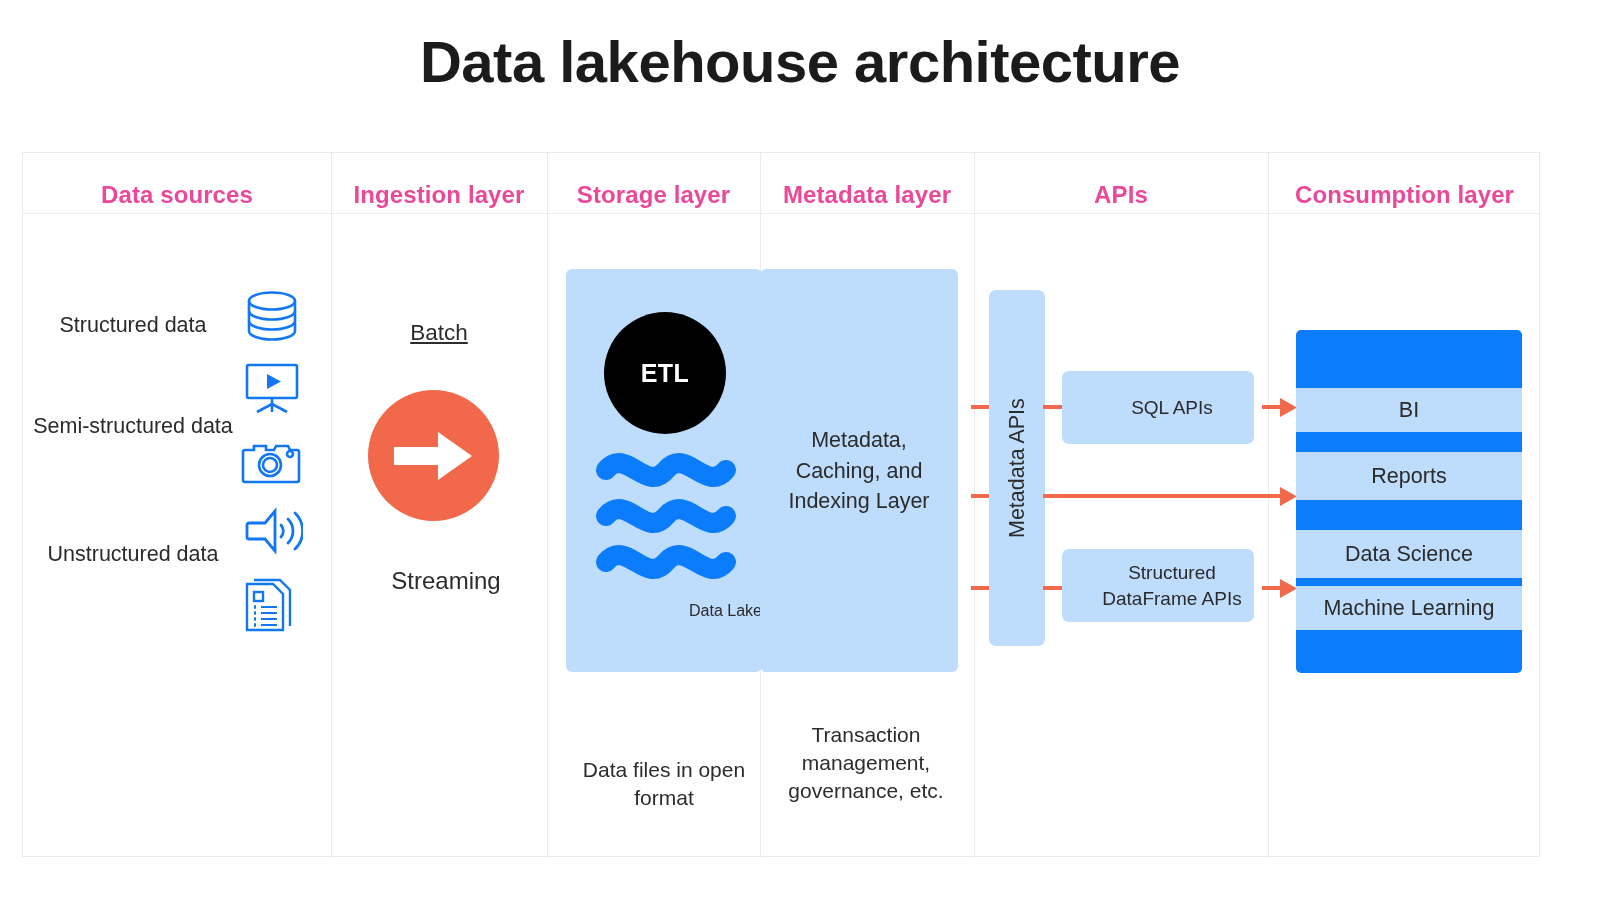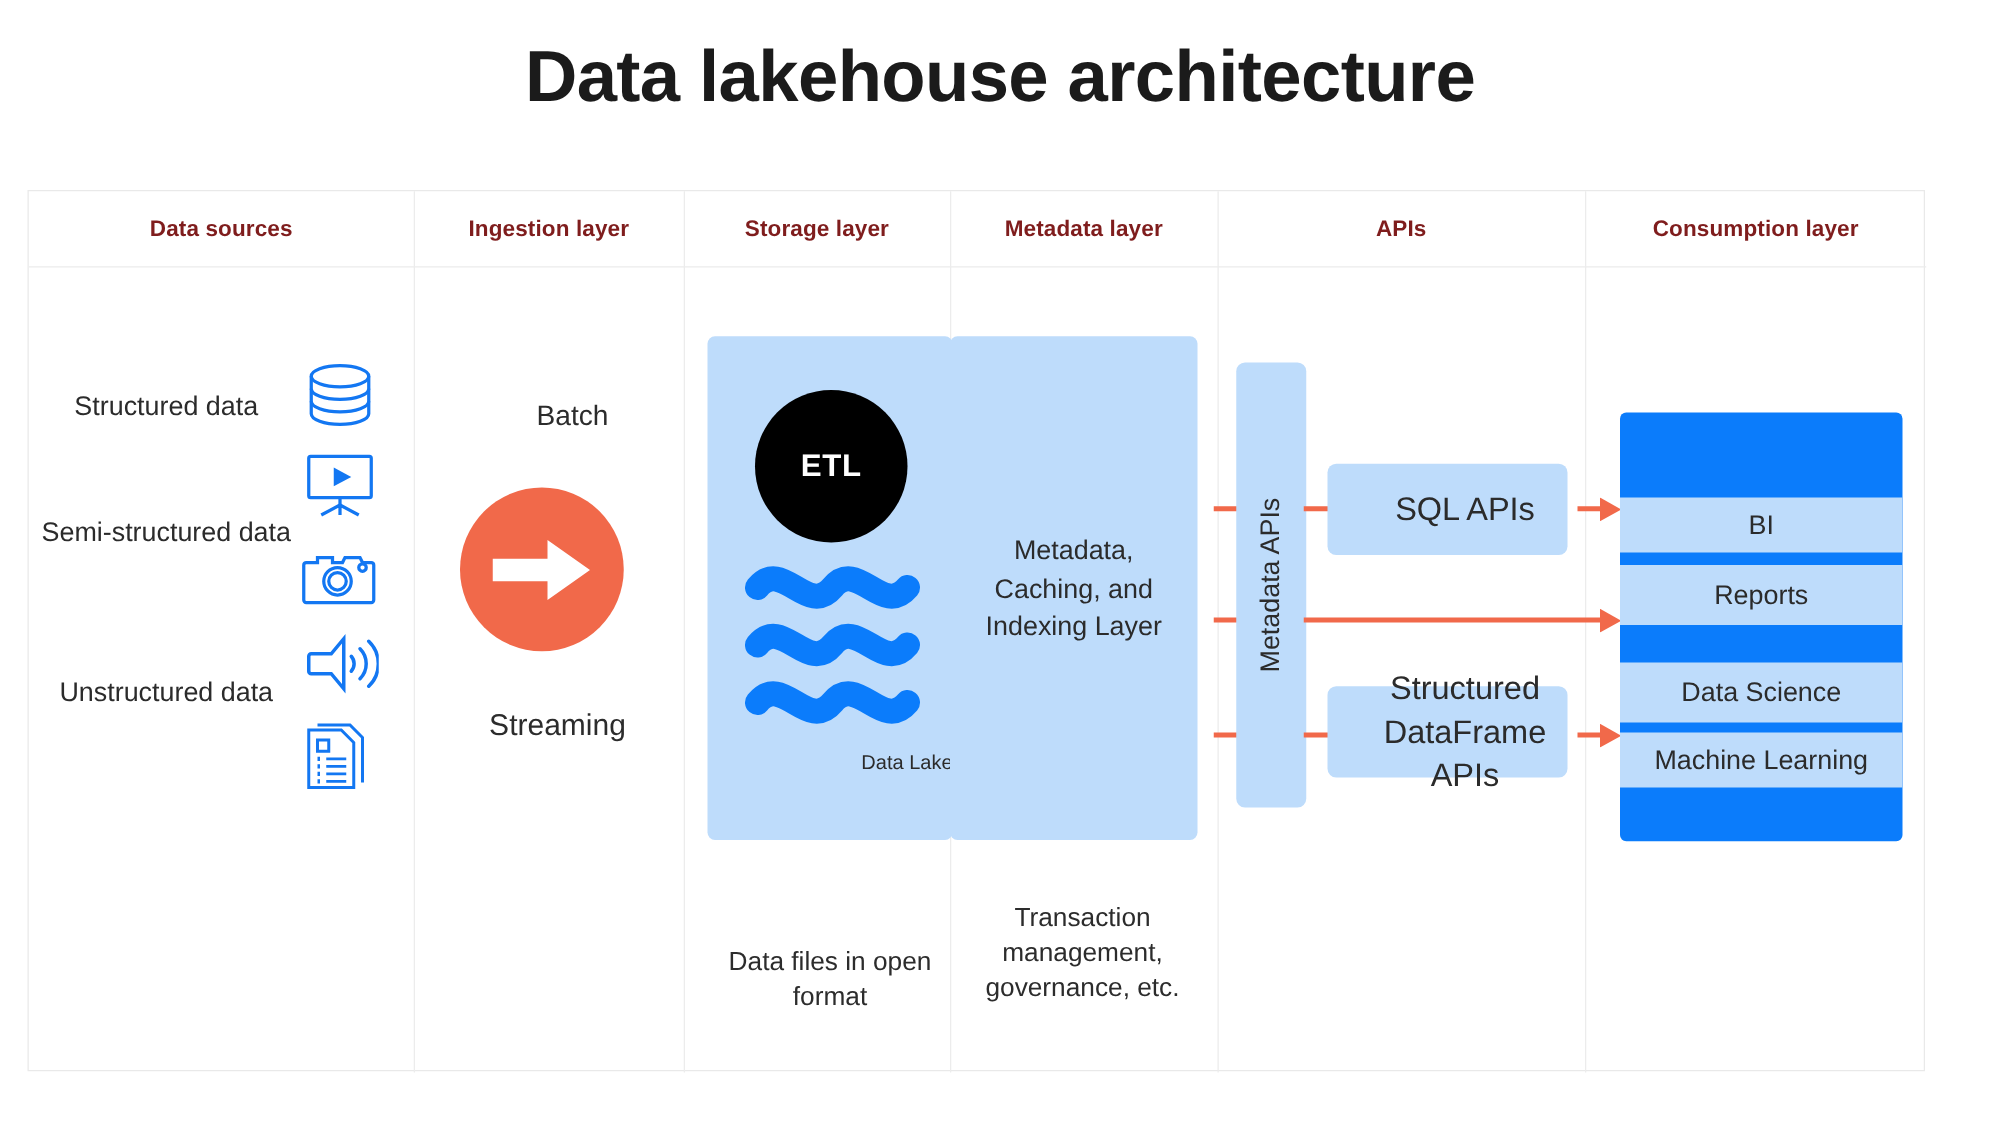--- a/index.html
+++ b/index.html
@@ -29,23 +29,23 @@
     left: 22px; top: 152px;
     width: 1518px; height: 705px;
     border: 1px solid #e9e9e9;
     background: transparent;
   }
   .vline { position: absolute; top: 0; width: 1px; height: 705px; background: #ececec; }
   .hline { position: absolute; left: 0; width: 1518px; height: 1px; background: #ececec; }
 
   .col-head {
     position: absolute;
-    top: 0; height: 60px;
-    display: flex; align-items: center; justify-content: center;
-    font-size: 18px; font-weight: 700; color: #7f1d1d;
+    top: 12px; height: 60px;
+    display: flex; align-items: center; justify-content: center;
+    font-size: 24px; font-weight: 700; color: #ec4899;
     letter-spacing: 0.1px;
   }
 
   
   .txt {
     position: absolute;
     font-size: 21px;
     color: #2c2c2c;
     text-align: center;
     line-height: 1.33;
@@ -126,21 +126,21 @@
     writing-mode: vertical-rl;
     transform: rotate(180deg);
     white-space: nowrap;
   }
   .api-box {
     position: absolute;
     background: #bedcfb;
     border-radius: 7px;
     display: flex; align-items: center; justify-content: center;
     text-align: center;
-    font-size: 26px;
+    font-size: 19px;
     color: #2b2b2b;
     line-height: 1.34;
     padding-left: 28px;
   }
   .api-sql { left: 1062px; top: 371px; width: 192px; height: 73px; }
   .api-df  { left: 1062px; top: 549px; width: 192px; height: 73px; }
 
   
   .oline { position: absolute; height: 4px; background: #f1694a; }
   .arrow-head { position: absolute; }
@@ -230,21 +230,21 @@
   <div class="icon-slot" style="left:242px; top:578px;">
     <svg width="56" height="56" viewBox="0 0 56 56" fill="none" stroke="#1377f2" stroke-width="2.4">
       <path d="M5 6 h26 l10 10 v36 H5 Z"></path>
       <path d="M12 2 h26 l10 10 v36"></path>
       <rect x="12" y="14" width="9" height="9"></rect>
       <path d="M12 29 h2 M12 35 h2 M12 41 h2 M12 47 h2" stroke-width="3.4"></path>
       <path d="M19 29 h16 M19 35 h16 M19 41 h16 M19 47 h16" stroke-width="2.2"></path>
     </svg>
   </div>
 
-  <div class="txt" style="left:352px; top:318px; width:212px; font-size:22.5px;">Batch</div>
+  <div class="txt" style="left:333px; top:318px; width:212px; font-size:22.5px;text-decoration:underline;">Batch</div>
 
   <div class="orange-circle">
     <svg width="80" height="56" viewBox="0 0 80 56">
       <path d="M0 19 h44 V4 L78 28 L44 52 V37 H0 Z" fill="#ffffff"></path>
     </svg>
   </div>
 
   <div class="txt" style="left:340px; top:565px; width:212px; font-size:24px;">Streaming</div>
 
   <div class="panel" style="left:566px; top:269px; width:196px; height:403px;"></div>
@@ -293,19 +293,19 @@
         <path d="M0 0 L17 9.5 L0 19 Z" fill="#f1694a"></path>
       </svg>
   </div>
   <div class="arrow-head" style="left:1280px; top:579px;">
     <svg width="18" height="19" viewBox="0 0 18 19">
         <path d="M0 0 L17 9.5 L0 19 Z" fill="#f1694a"></path>
       </svg>
   </div>
 
   <div class="consume">
-    <div class="band" style="top:58px;  height:44px;margin-top:10px;">BI</div>
+    <div class="band" style="top:58px;  height:44px;">BI</div>
     <div class="band" style="top:122px; height:48px;">Reports</div>
     <div class="band" style="top:200px; height:48px;">Data Science</div>
     <div class="band" style="top:256px; height:44px;">Machine Learning</div>
   </div>
 
 </div>
 
 </body></html>

